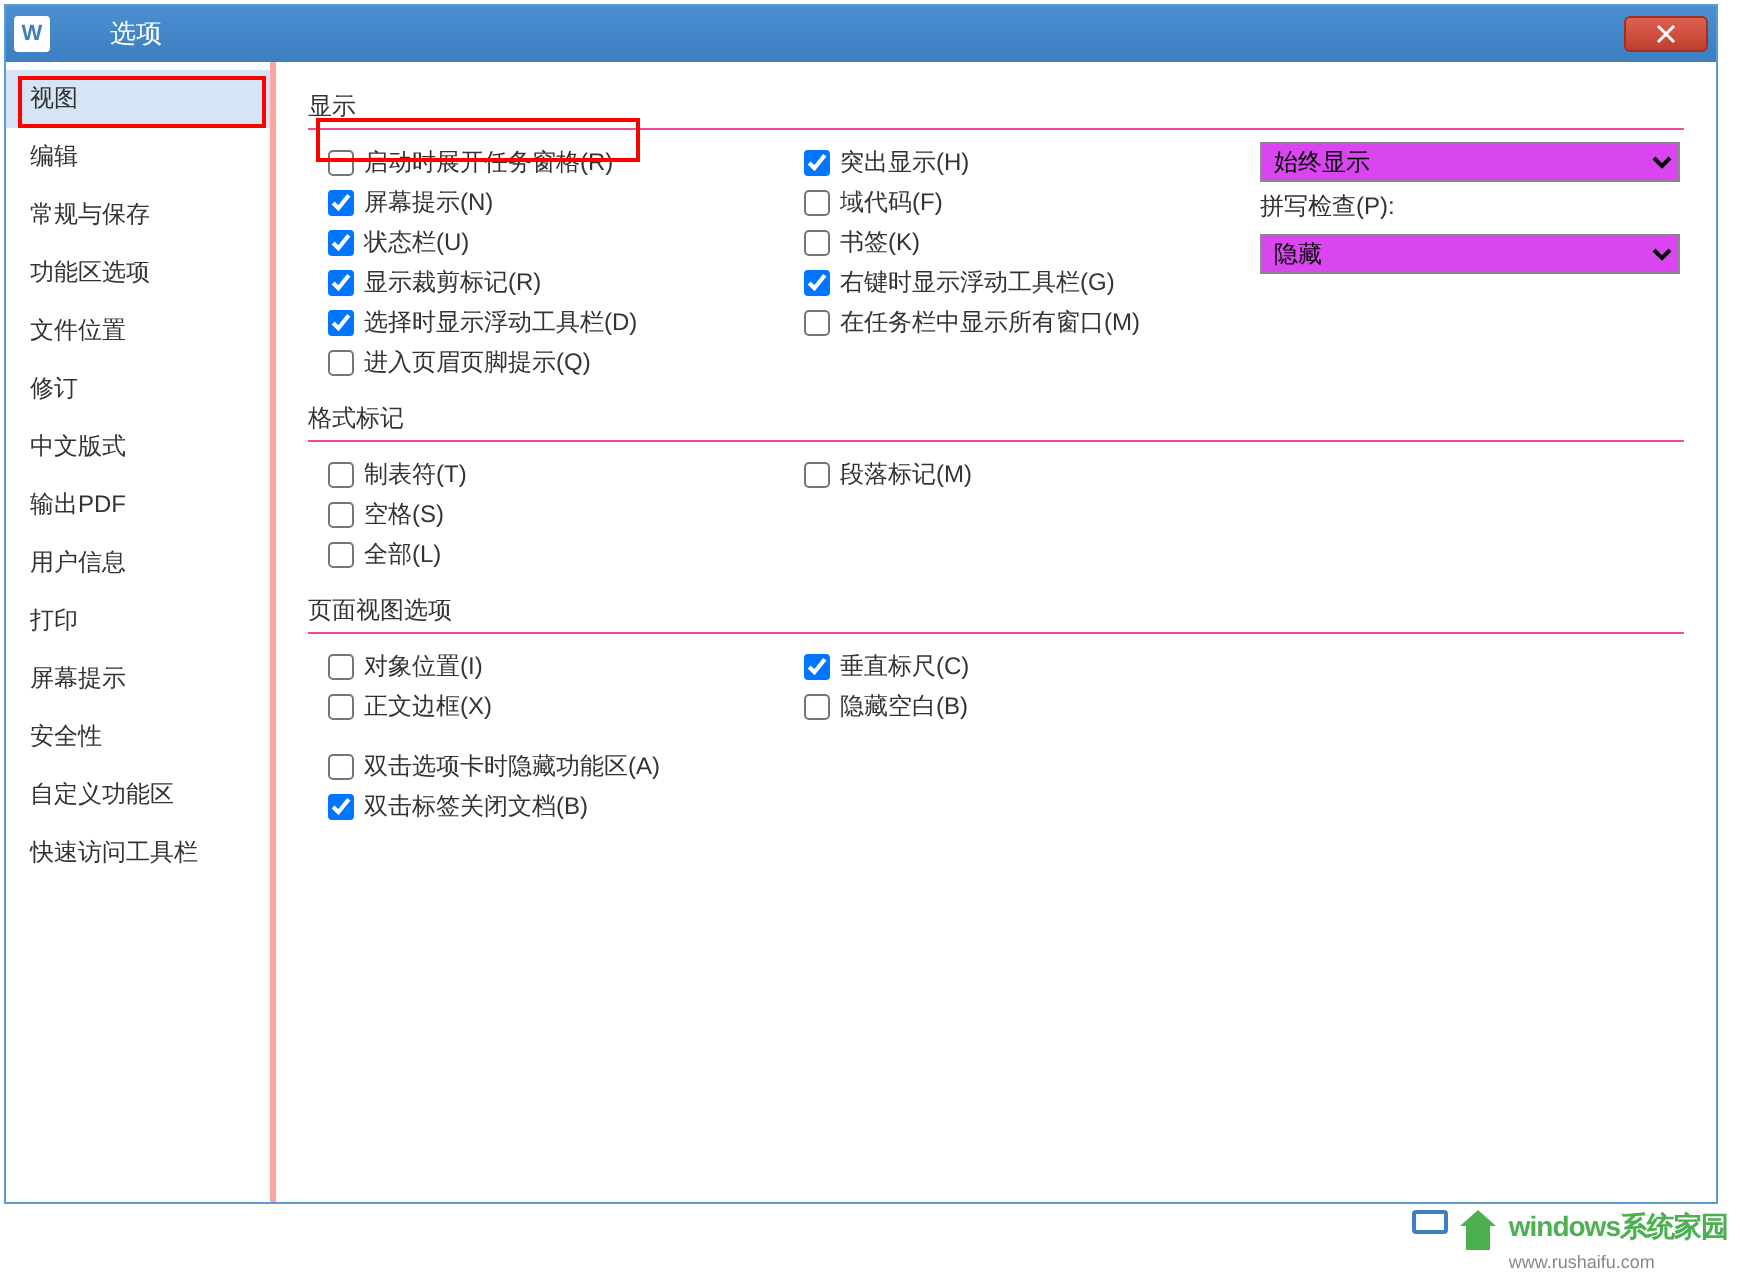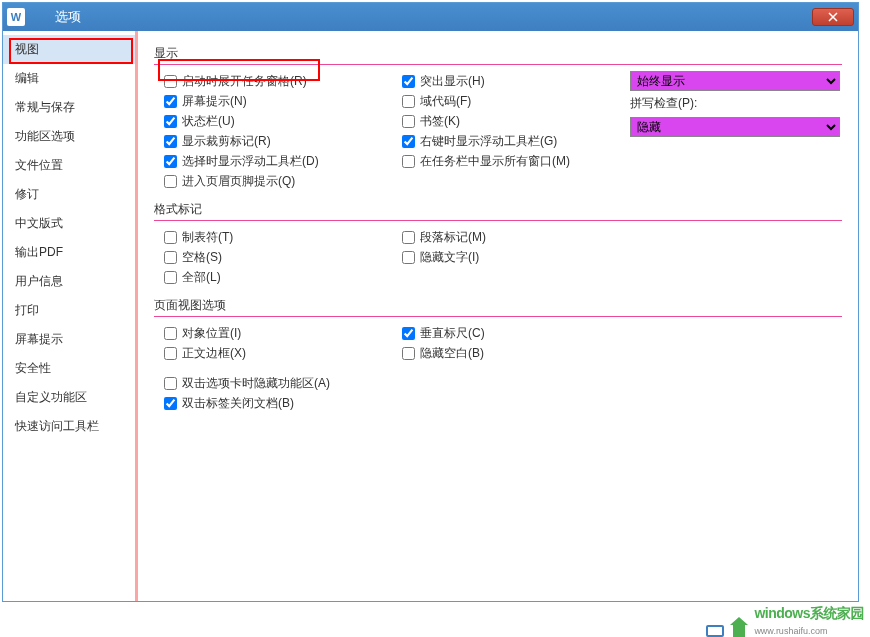--- a/index.html
+++ b/index.html
@@ -149,21 +149,21 @@
       height: 22px;
       border: 2px solid #ff0000;
       pointer-events: none;
     }
     
     .watermark {
       position: absolute;
       right: 6px;
       bottom: 0px;
       display: flex;
-      align-items: flex-end;
+      align-items: flex-start;
       gap: 4px;
     }
     
     .wm-icon {
       width: 18px;
       height: 12px;
       border: 2px solid #3d7fc0;
       border-radius: 2px;
     }
     
@@ -302,24 +302,20 @@
           <div class="checkbox-item">
               <input type="checkbox" style="">
               <label>全部(L)</label>
             </div>
         </div>
         <div>
           <div class="checkbox-item">
               <input type="checkbox" style="">
               <label>段落标记(M)</label>
             </div>
-          <div class="checkbox-item">
-              <input type="checkbox" style="">
-              <label>隐藏文字(I)</label>
-            </div>
         </div>
         <div></div>
       </div>
 
       <div class="section-title">页面视图选项</div>
       <div class="option-grid">
         <div>
           <div class="checkbox-item">
               <input type="checkbox" style="">
               <label>对象位置(I)</label>

